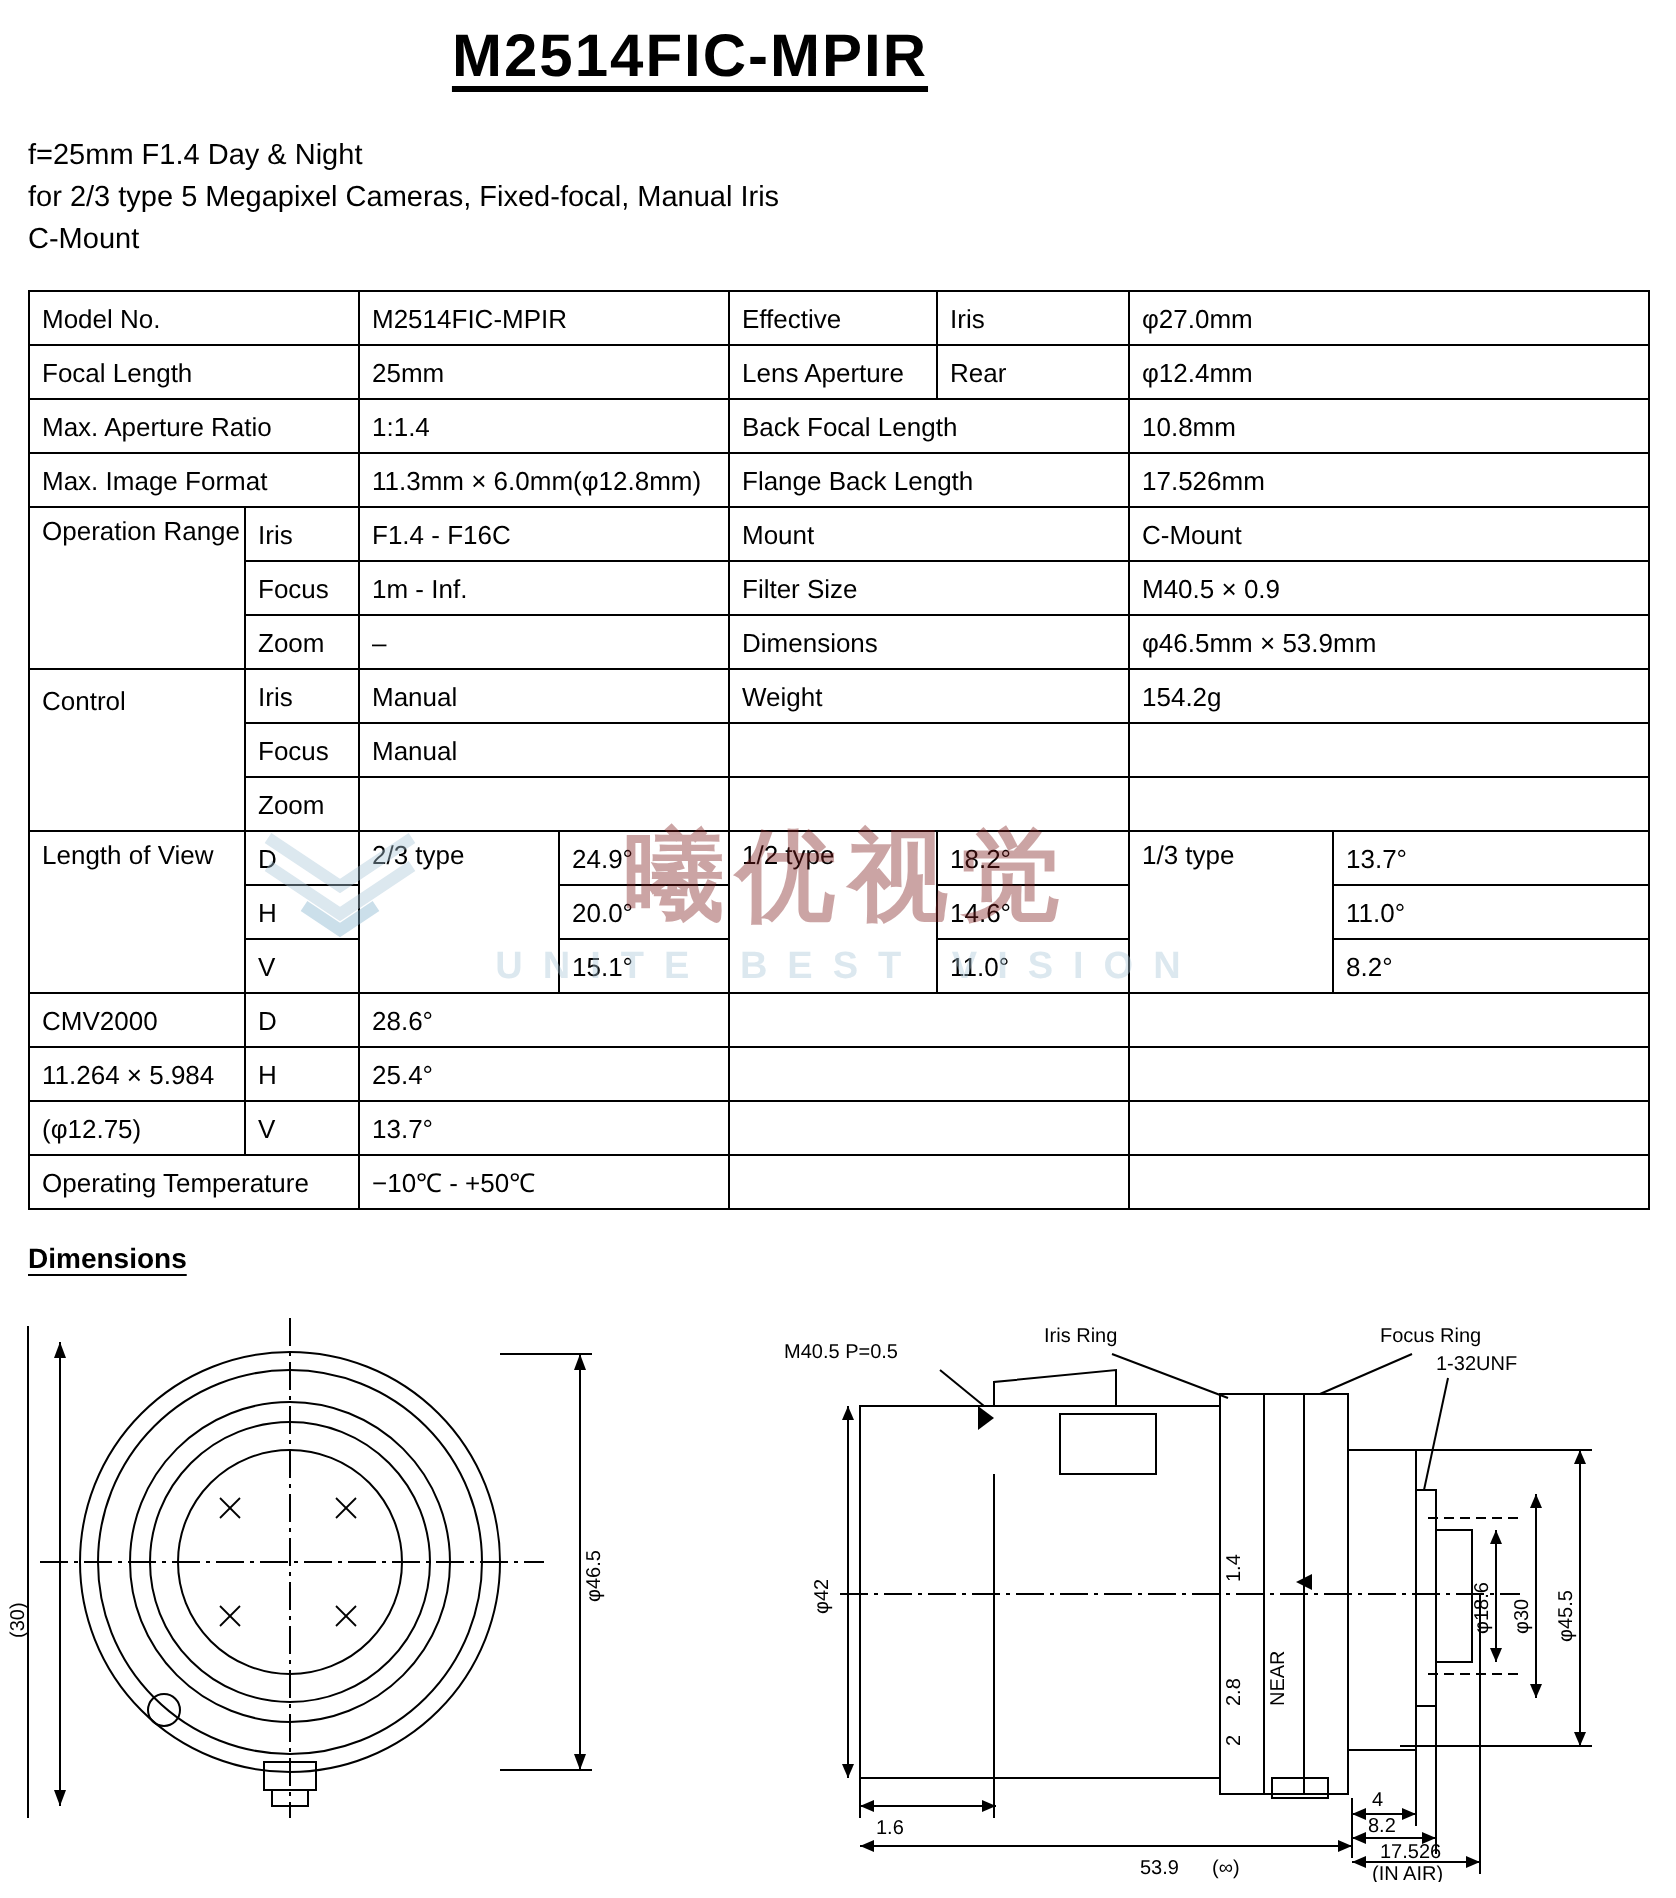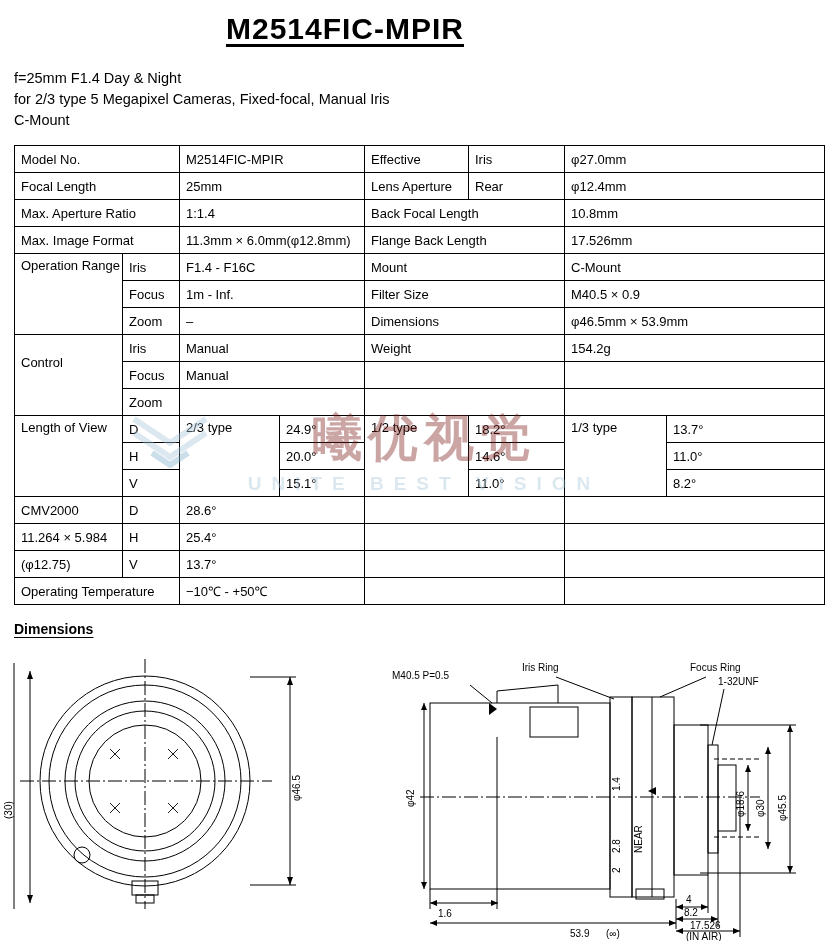--- a/index.html
+++ b/index.html
@@ -179,21 +179,21 @@
           <td colspan="2">Filter Size</td>
           <td colspan="3">M40.5 × 0.9</td>
         </tr>
         <tr>
           <td>Zoom</td>
           <td colspan="2">–</td>
           <td colspan="2">Dimensions</td>
           <td colspan="3">φ46.5mm × 53.9mm</td>
         </tr>
         <tr>
-          <td rowspan="3" style="vertical-align:top;padding-top:20px">Control</td>
+          <td rowspan="3" style="vertical-align:top;padding-top:8px">Control</td>
           <td>Iris</td>
           <td colspan="2">Manual</td>
           <td colspan="2">Weight</td>
           <td colspan="3">154.2g</td>
         </tr>
         <tr>
           <td>Focus</td>
           <td colspan="2">Manual</td>
           <td colspan="2"></td>
           <td colspan="3"></td>

